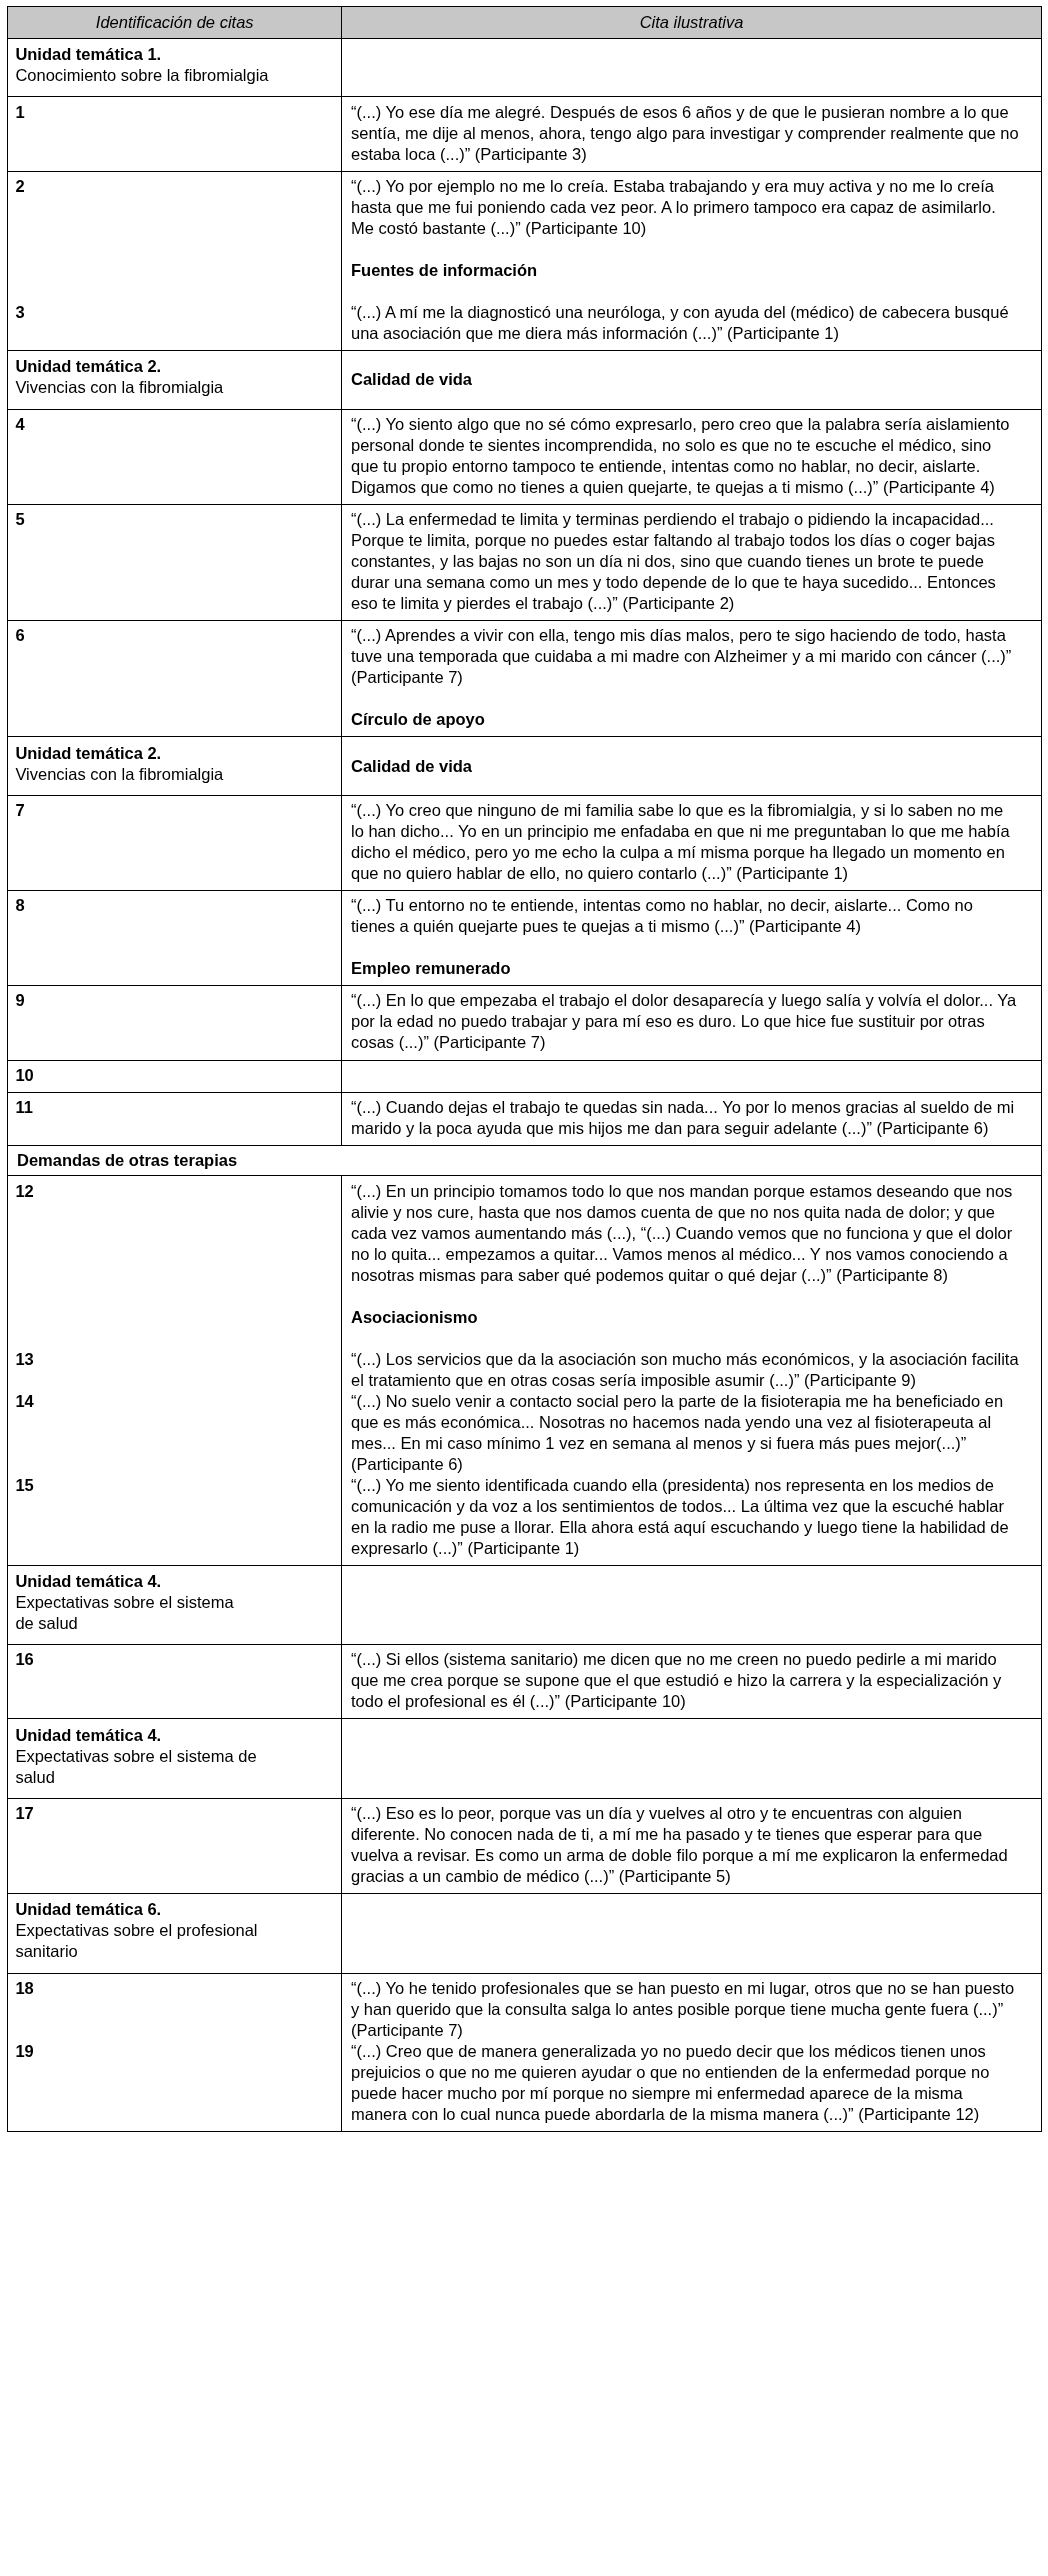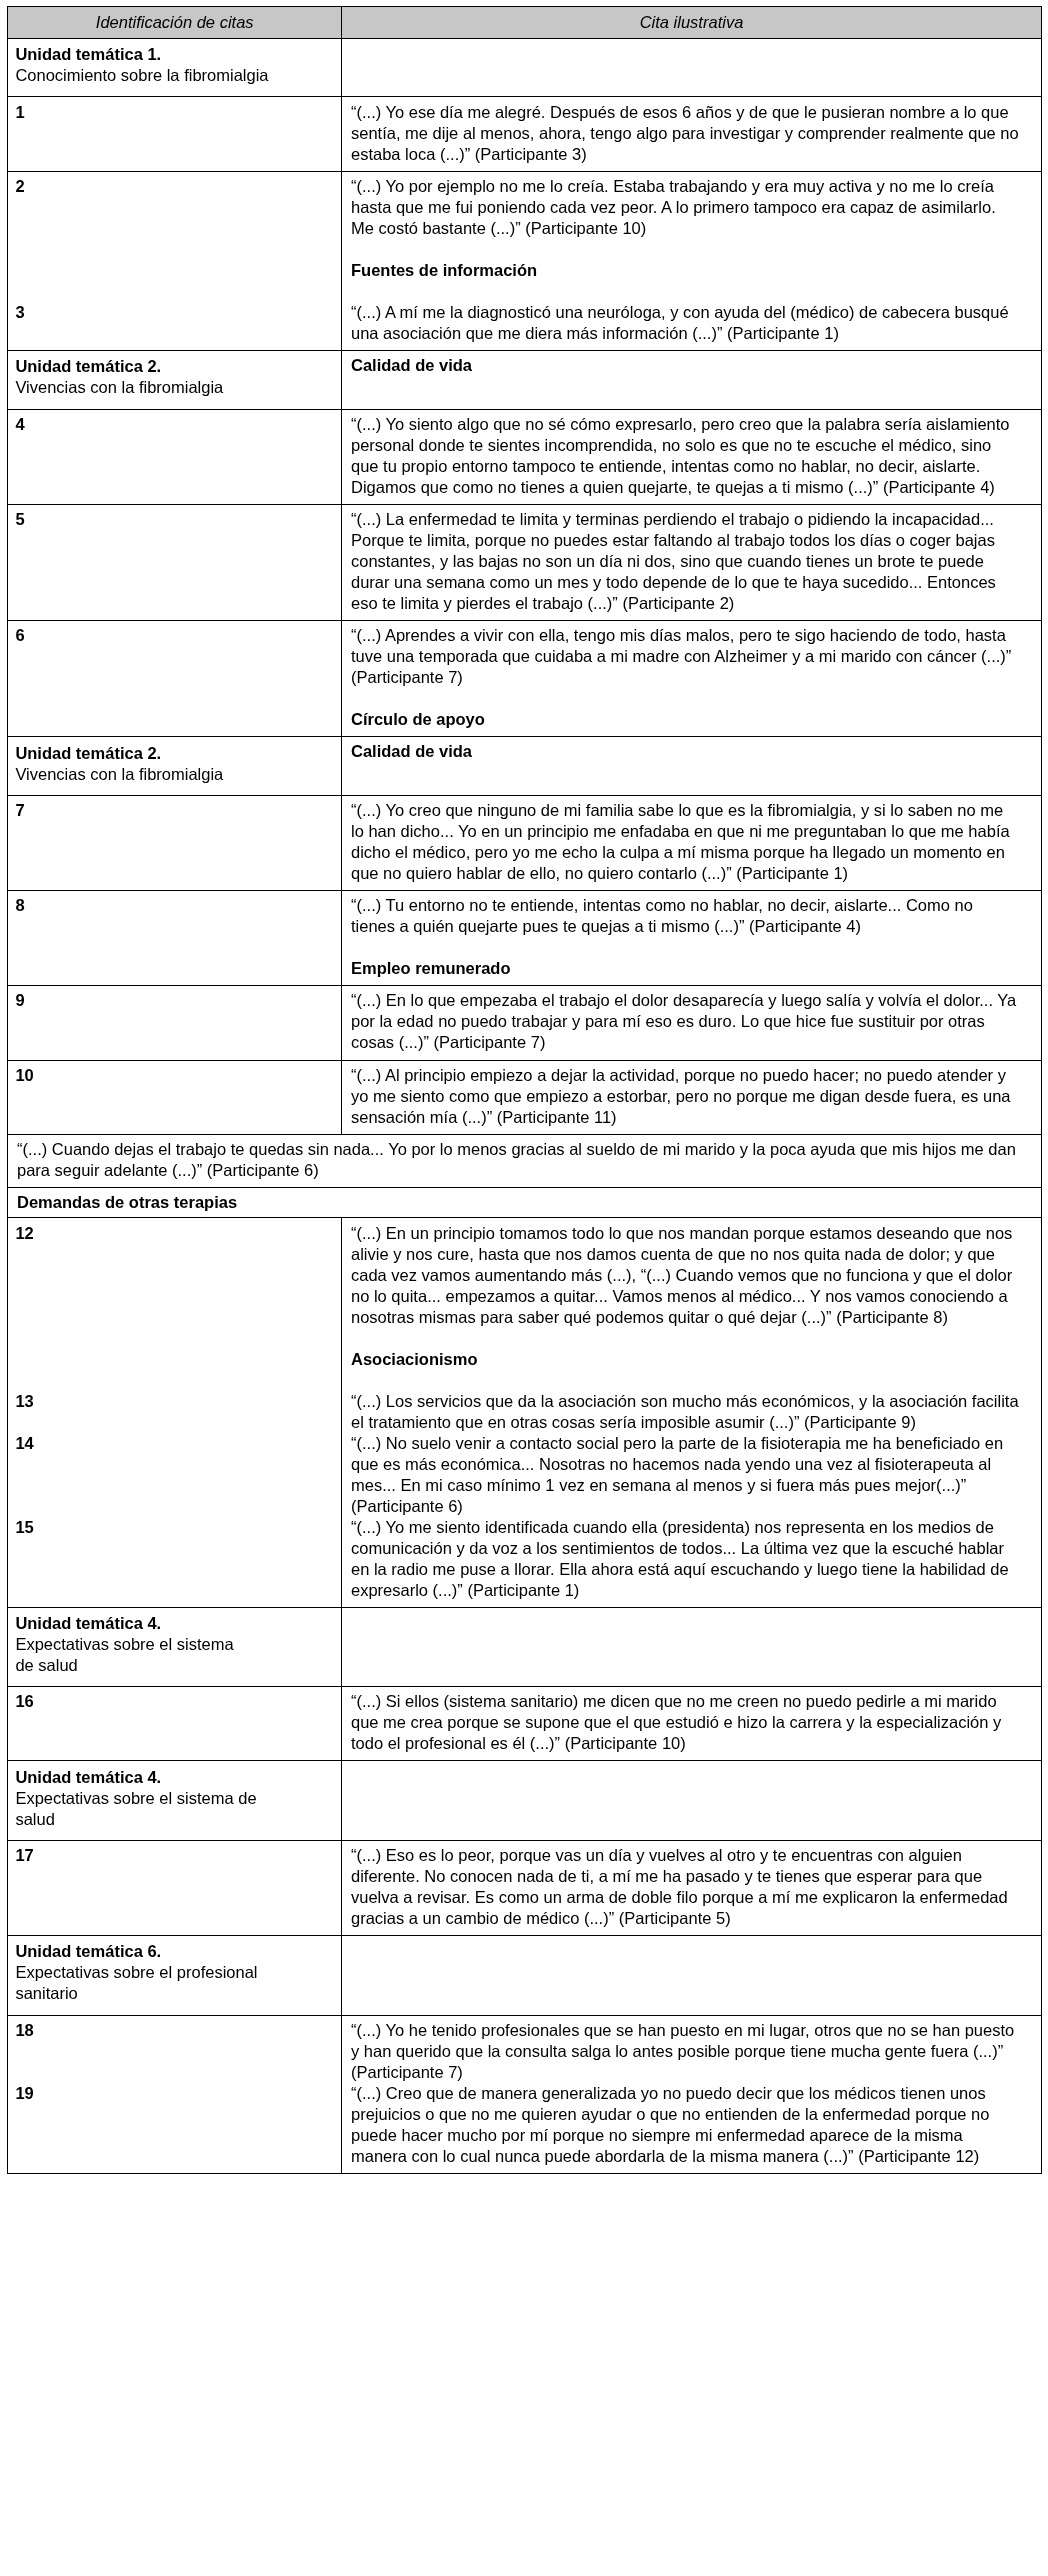--- a/index.html
+++ b/index.html
@@ -8,21 +8,21 @@
     font-family: "Liberation Sans", "DejaVu Sans", sans-serif;
     font-size: 16.5px;
     line-height: 21px;
     color: #000000;
   }
   * { box-sizing: border-box; }
   .page { padding: 6.2px 7.2px 12.4px 7.2px; }
   .table { border: 1.5px solid #000; background: #fff; }
   .row { border-bottom: 1.5px solid #000; }
   .row:last-child { border-bottom: none; }
-  .header-row, .theme-row { display: flex; align-items: flex-start; }
+  .header-row, .theme-row { display: flex; align-items: center; }
   .segment { display: flex; align-items: stretch; }
   .lcell {
     flex: 0 0 334px;
     width: 334px;
     border-right: 1.5px solid #000;
     padding: 0 7.2px;
   }
   .rcell { flex: 1; padding: 0 21.6px 0 8.8px; }
   
   .segment:first-child > .cell { padding-top: 4.1px; }
@@ -150,27 +150,25 @@
         <div class="segment">
           <div class="cell lcell num-cell"><span class="bold">9</span></div>
           <div class="cell rcell blocks">
             <div class="quote">“(...) En lo que empezaba el trabajo el dolor desaparecía y luego salía y volvía el dolor... Ya por la edad no puedo trabajar y para mí eso es duro. Lo que hice fue sustituir por otras cosas (...)” (Participante 7)</div>
           </div>
         </div>
       </div>
       <div class="row quote-row">
         <div class="segment">
           <div class="cell lcell num-cell"><span class="bold">10</span></div>
-          <div class="cell rcell blocks">
-            <div class="quote">“(...) Al principio empiezo a dejar la actividad, porque no puedo hacer; no puedo atender y yo me siento como que empiezo a estorbar, pero no porque me digan desde fuera, es una sensación mía (...)” (Participante 11)</div>
-          </div>
-        </div>
-      </div>
-      <div class="row quote-row">
-        <div class="segment">
+        </div>
+      </div>
+      <div class="row quote-row">
+        <div class="segment">
+          <div class="cell lcell num-cell"><span class="bold">11</span></div>
           <div class="cell rcell blocks">
             <div class="quote">“(...) Cuando dejas el trabajo te quedas sin nada... Yo por lo menos gracias al sueldo de mi marido y la poca ayuda que mis hijos me dan para seguir adelante (...)” (Participante 6)</div>
           </div>
         </div>
       </div>
       <div class="row theme-row">
         <div class="cell rcell theme-right">
           <div class="bold">Demandas de otras terapias</div>
         </div>
       </div>

